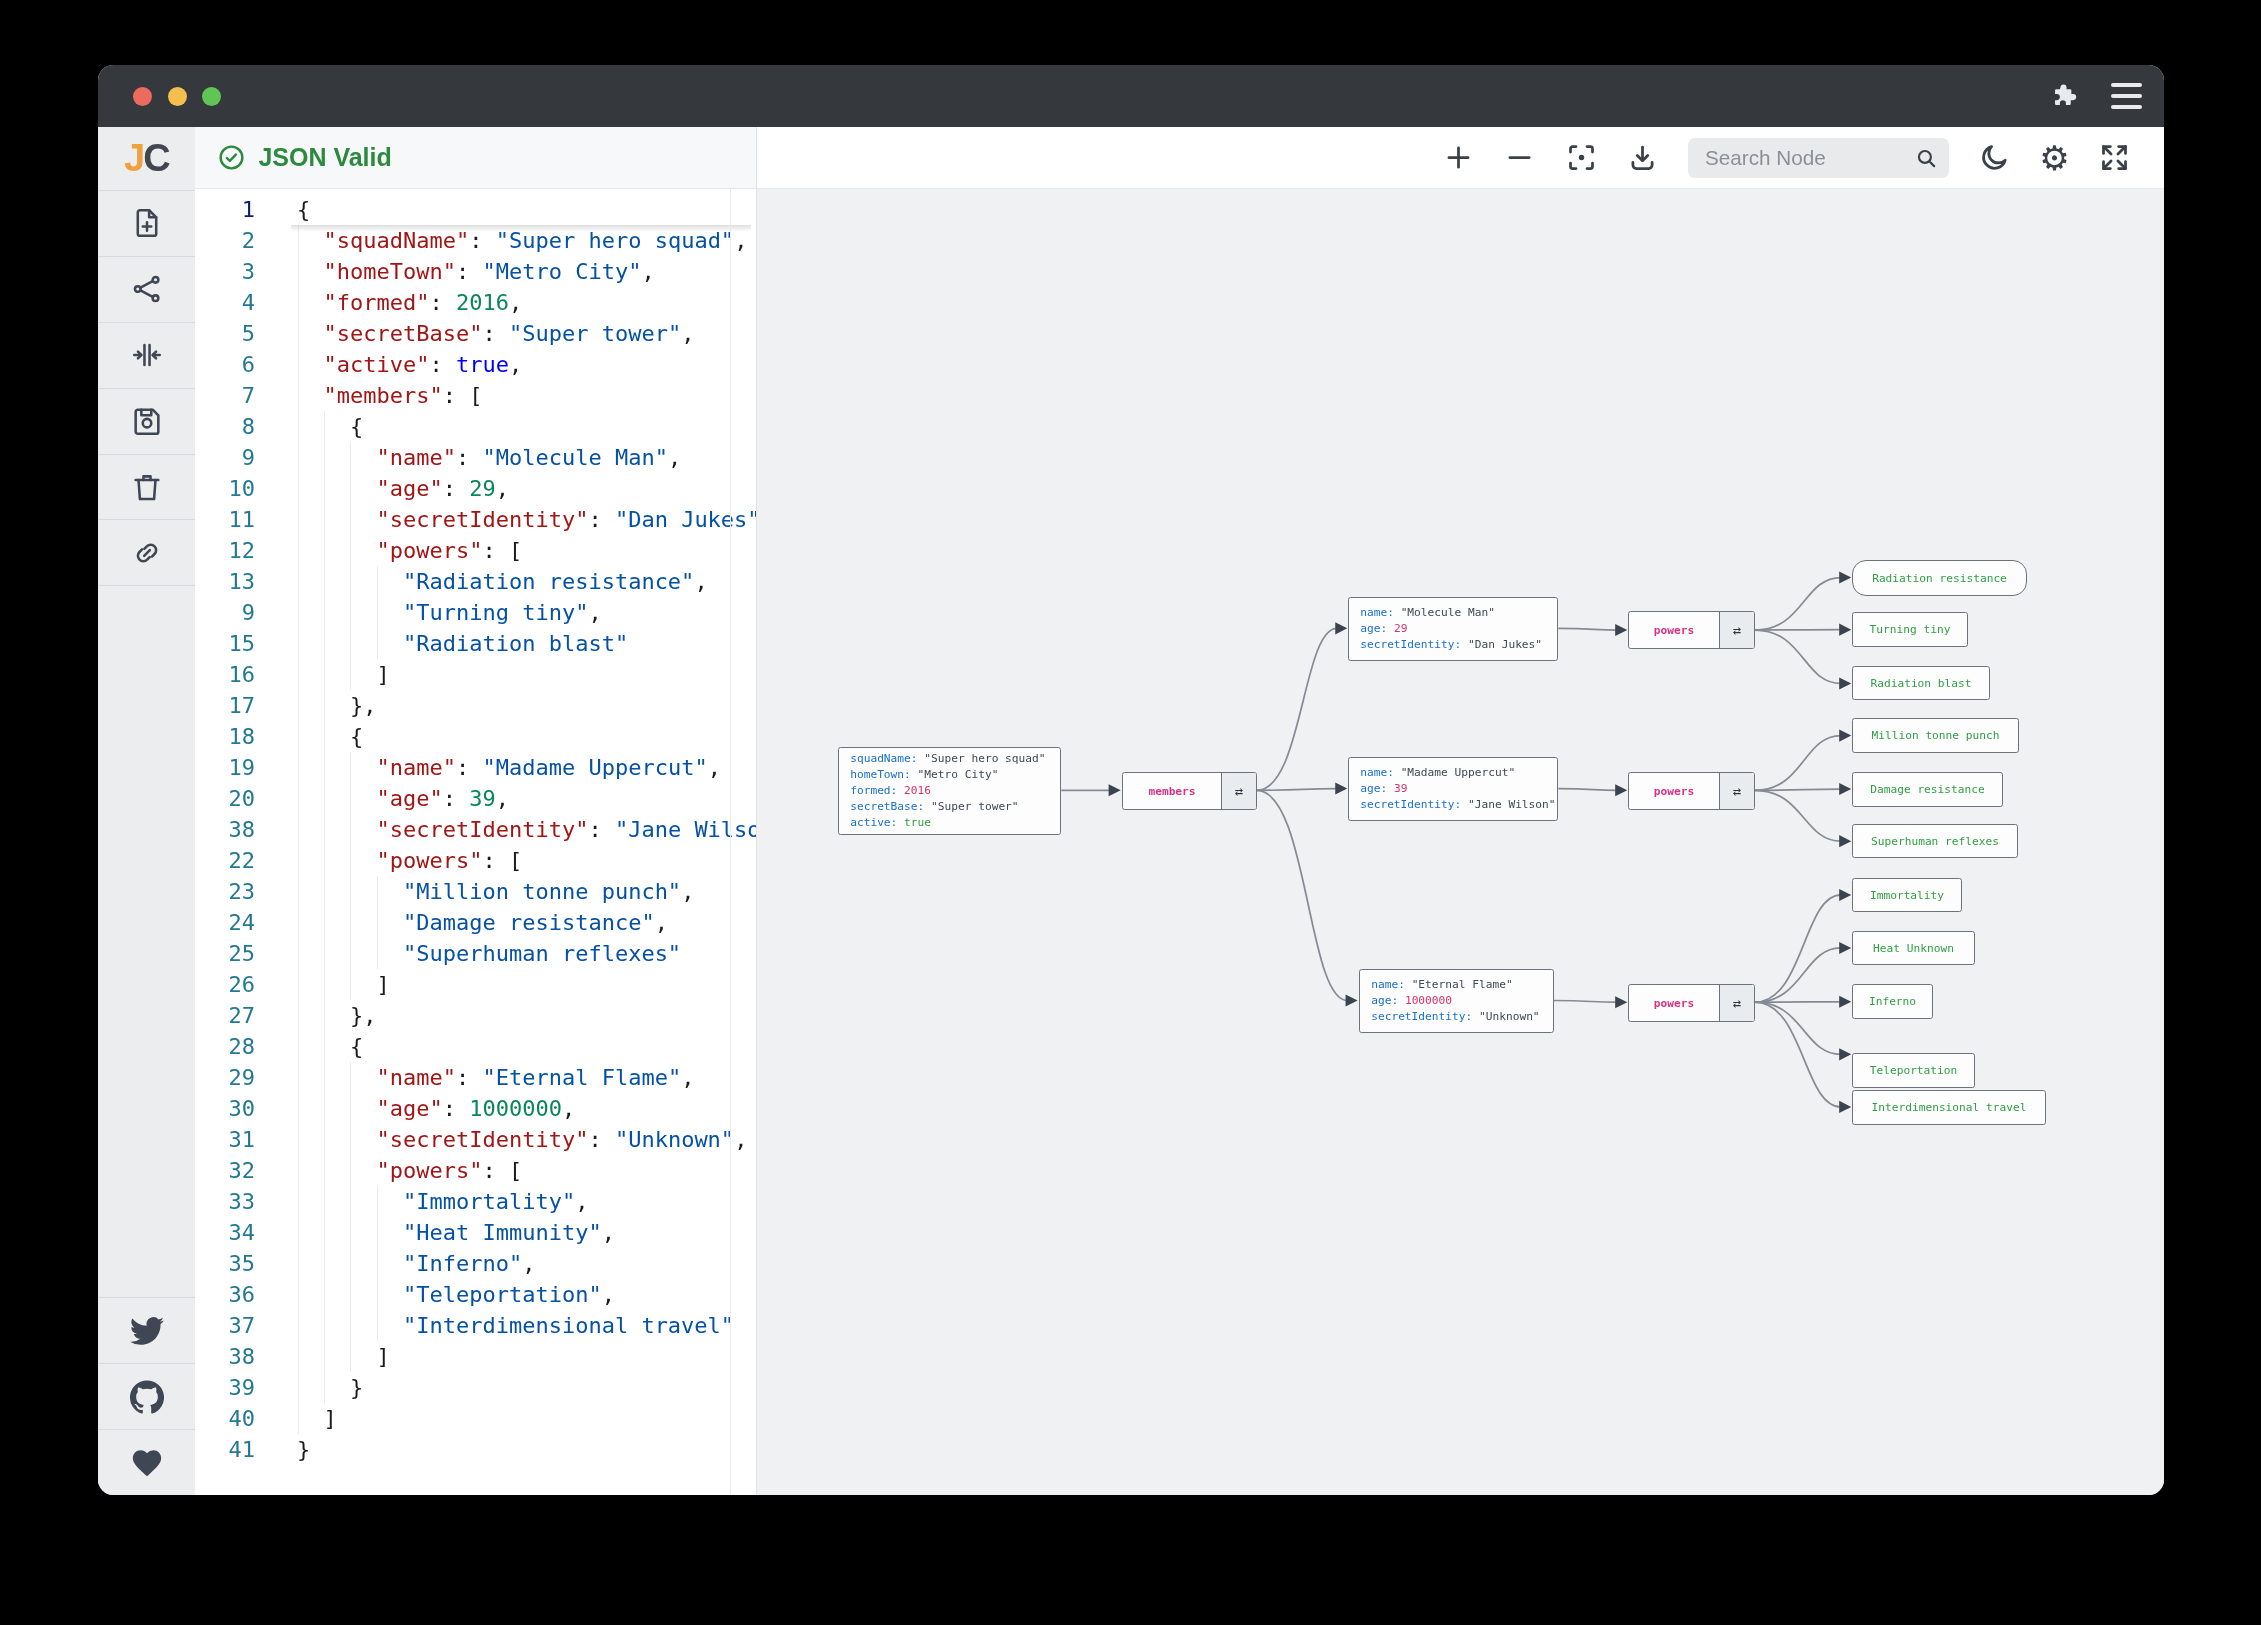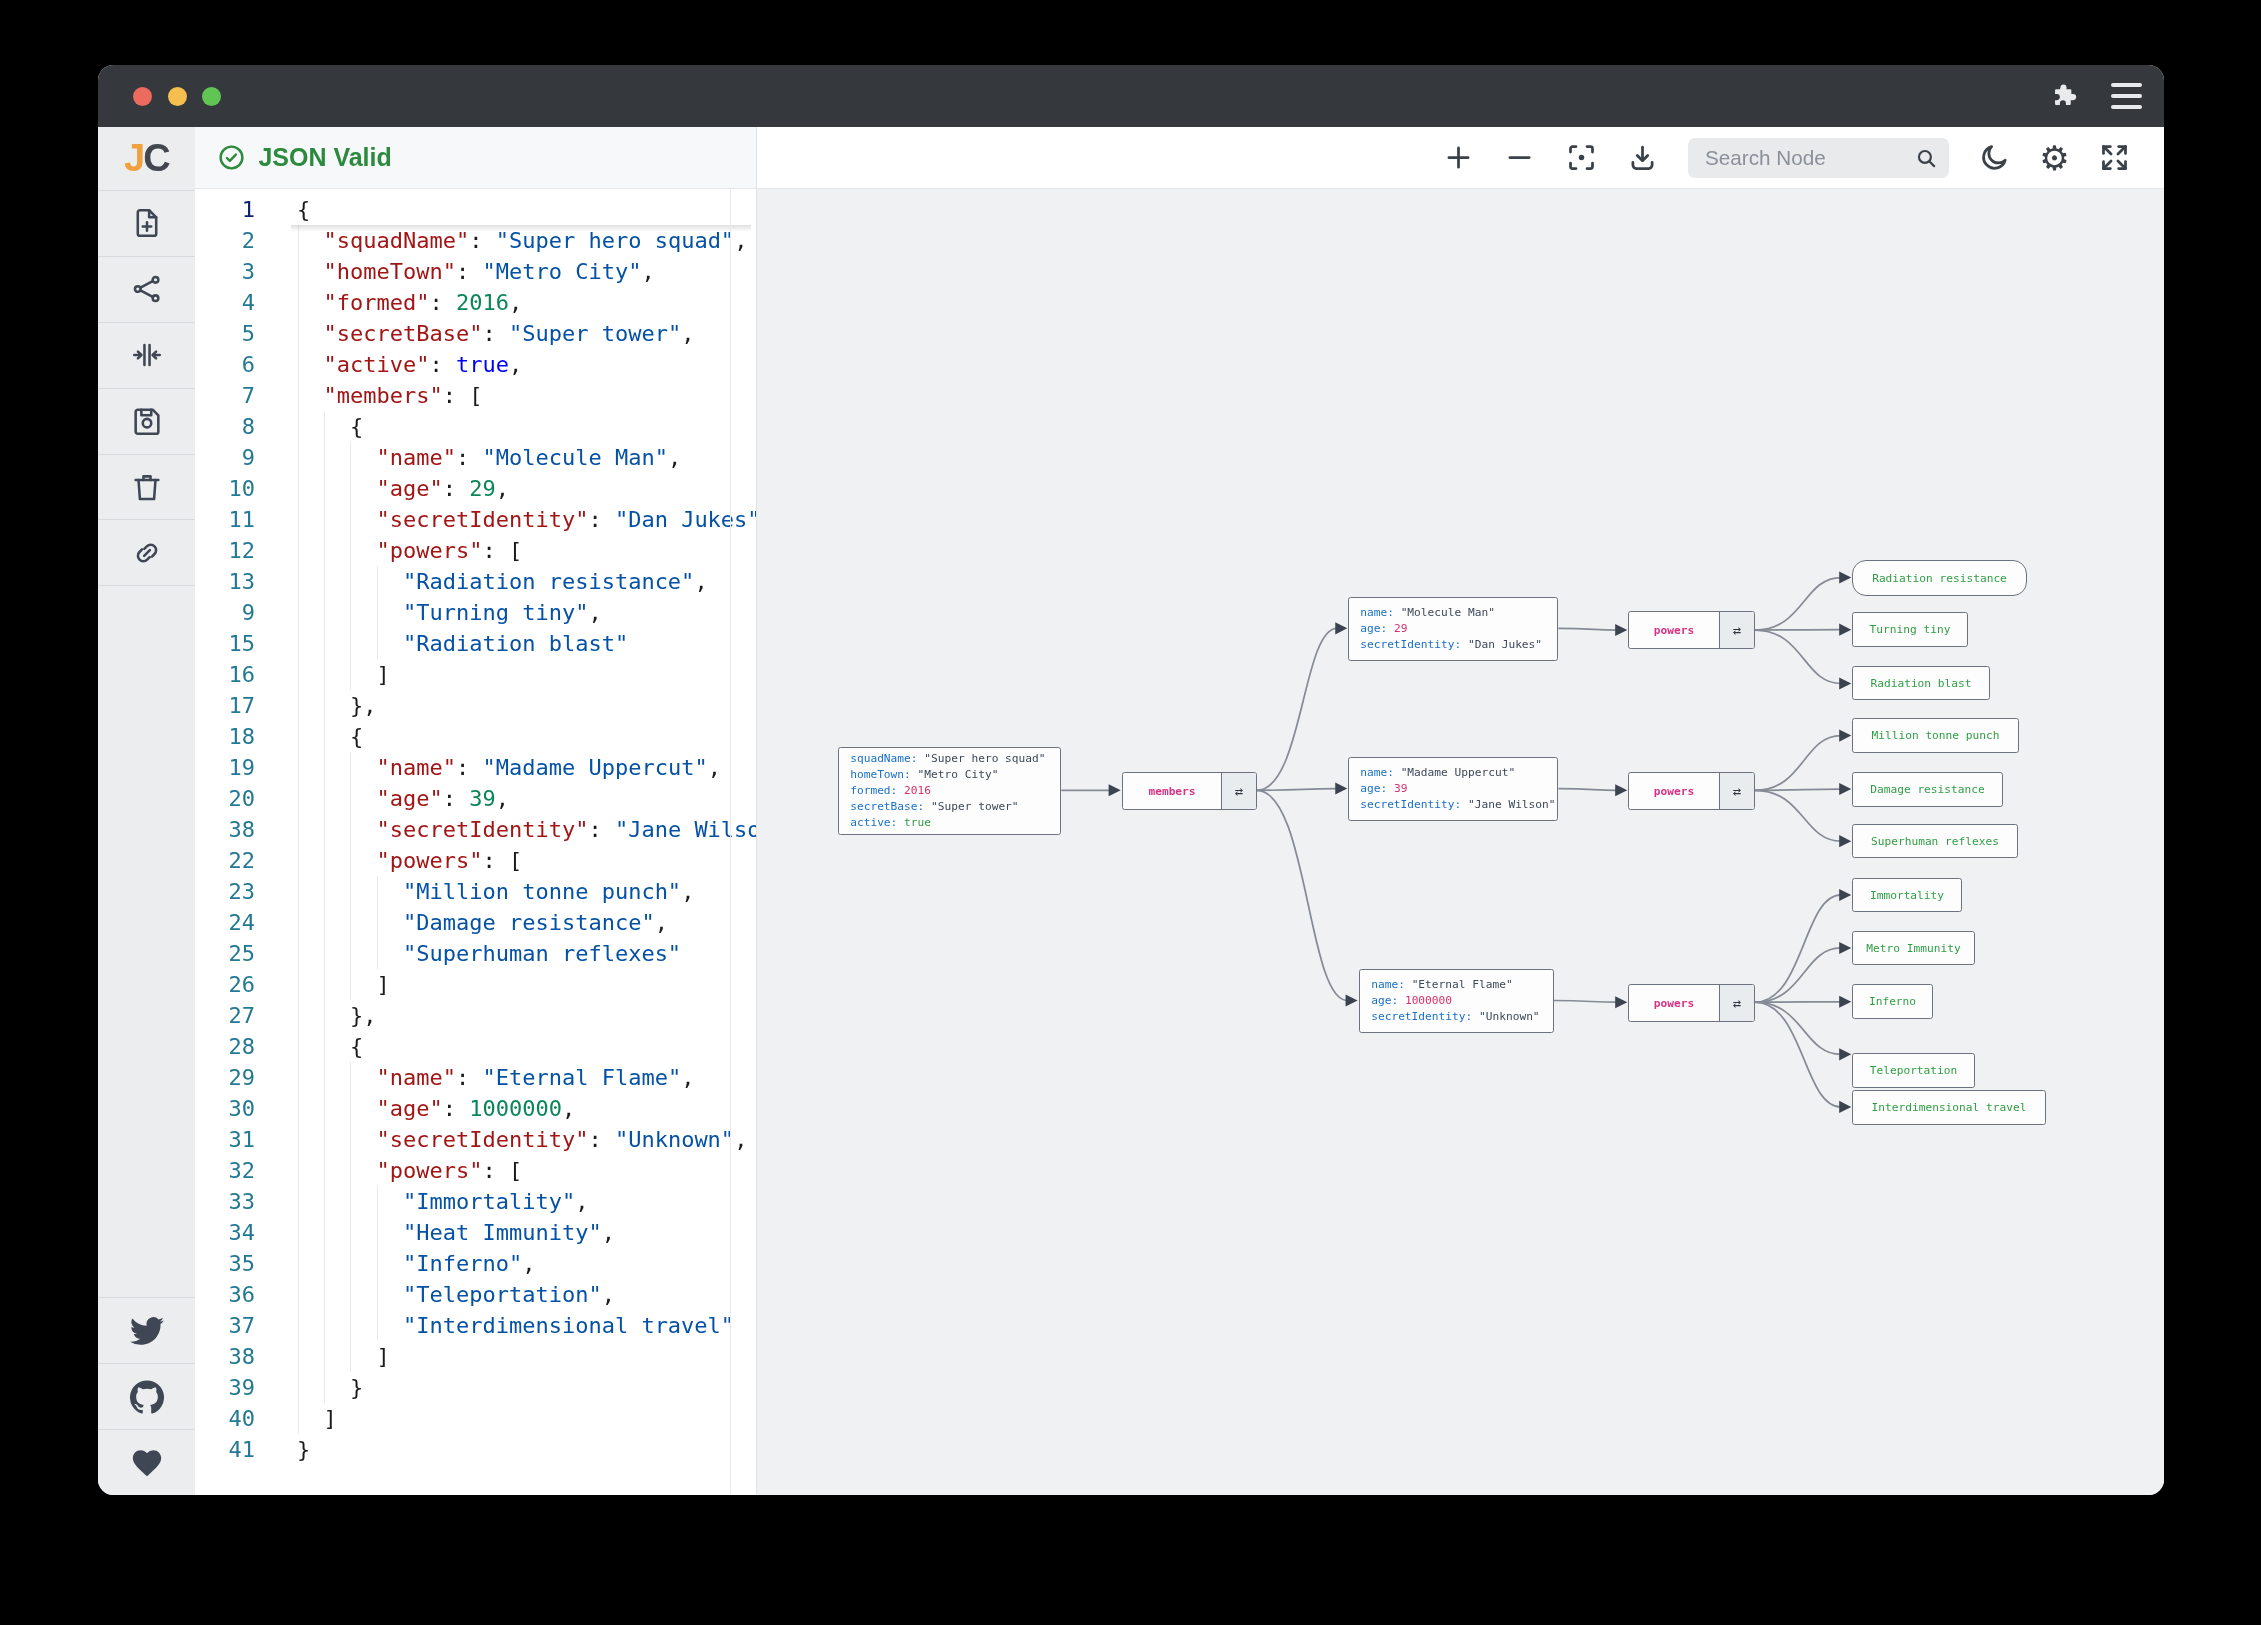--- a/index.html
+++ b/index.html
@@ -365,21 +365,21 @@
               <span class="glabel">powers</span>
               <span class="gcollapse">⇄</span>
             </div>
             <div class="gnode leaf" style="left: 1095px; top: 371px; width: 175px; height: 36px; border-radius: 14px;">Radiation resistance</div>
             <div class="gnode leaf" style="left: 1095px; top: 423px; width: 116px; height: 35px;">Turning tiny</div>
             <div class="gnode leaf" style="left: 1095px; top: 477px; width: 138px; height: 34px;">Radiation blast</div>
             <div class="gnode leaf" style="left: 1095px; top: 529px; width: 167px; height: 35px; text-align: center;">Million tonne punch</div>
             <div class="gnode leaf" style="left: 1095px; top: 583px; width: 151px; height: 35px;">Damage resistance</div>
             <div class="gnode leaf" style="left: 1095px; top: 635px; width: 166px; height: 34px;">Superhuman reflexes</div>
             <div class="gnode leaf" style="left: 1095px; top: 689px; width: 110px; height: 34px;">Immortality</div>
-            <div class="gnode leaf" style="left: 1095px; top: 742px; width: 123px; height: 34px;">Metro Immunity</div>
+            <div class="gnode leaf" style="left: 1095px; top: 742px; width: 123px; height: 34px;">Heat Unknown</div>
             <div class="gnode leaf" style="left: 1095px; top: 795px; width: 81px; height: 35px;">Inferno</div>
             <div class="gnode leaf" style="left: 1095px; top: 848px; width: 123px; height: 35px; margin-top: 16px;">Teleportation</div>
             <div class="gnode leaf" style="left: 1095px; top: 901px; width: 194px; height: 35px;">Interdimensional travel</div>
           </div>
       </section>
 
     </div>
   </div>
 </div>
 

